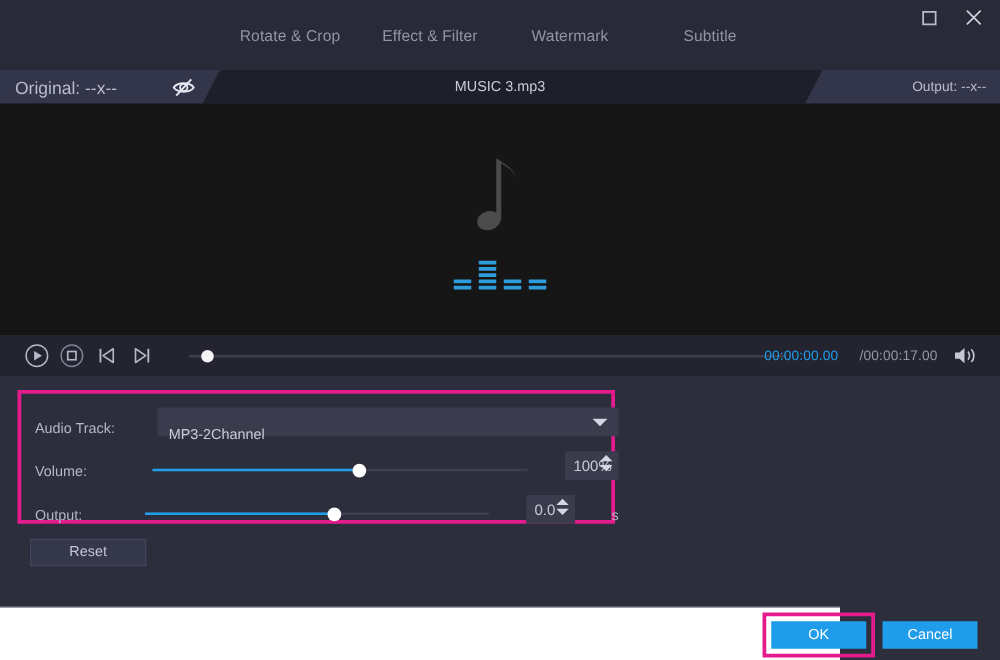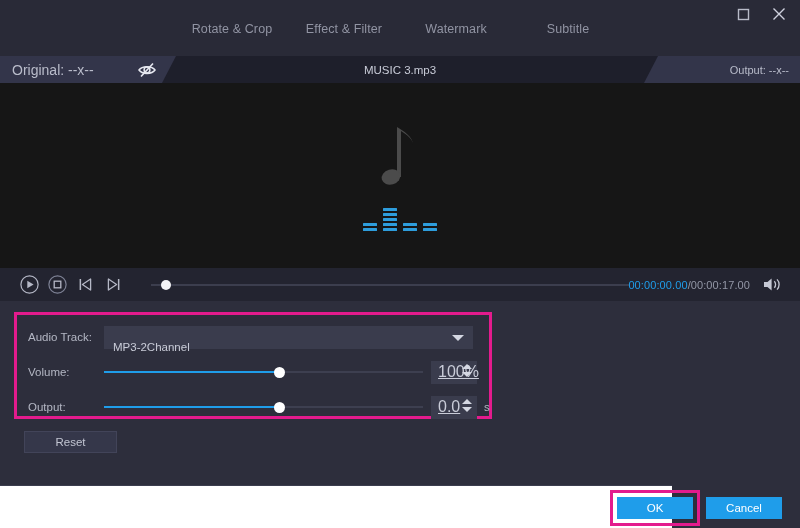--- a/index.html
+++ b/index.html
@@ -111,42 +111,42 @@
     position: absolute; left: 0; right: 0; top: 7px; height: 2px;
     background: #3c3e4e;
   }
   .tl-knob {
     position: absolute; left: 10px; top: 3px;
     width: 10px; height: 10px; border-radius: 50%; background: #f4f4f6;
   }
   .times {
     position: absolute; right: 50px; top: 0; height: 33px;
     display: flex; align-items: center;
-    font-size: 11px; letter-spacing: .1px;
+    font-size: 11px; letter-spacing: .1px; gap: 17px;
   }
   .t-cur { color: #1f9dea; }
   .t-tot { color: #9397a6; }
   .vol-ico {
     position: absolute; right: 18px; top: 7px;
     width: 20px; height: 19px; cursor: pointer;
   }
 
   
   .panel {
     position: absolute; left: 0; top: 301px; width: 800px; height: 184px;
     background: #2d2e3c;
   }
   .hlbox {
     position: absolute; left: 14px; top: 11px;
     width: 478px; height: 107px;
     border: 3px solid #e31b8d;
   }
   .row {
     position: absolute; left: 0; width: 478px; height: 24px;
-    display: flex; align-items: center;
+    display: flex; align-items: flex-end; gap: 22px;
   }
   .row.r1 { top: 10px; }
   .row.r2 { top: 45px; }
   .row.r3 { top: 80px; }
   .rlabel {
     width: 76px; margin-left: 11px;
     font-size: 11.5px; color: #b4b7c4;
   }
   .select {
     position: relative; width: 369px; height: 23px;
@@ -174,21 +174,21 @@
   }
   .sl-knob {
     position: absolute; top: 3px; width: 11px; height: 11px;
     border-radius: 50%; background: #ffffff; margin-left: -5px;
   }
   .spin {
     position: relative; width: 46px; height: 23px; margin-left: 8px;
     background: #3a3c4d; display: flex; align-items: center;
   }
   .spin .sval {
-    font-size: 16px; color: #c9ccd8; margin-left: 7px; text-decoration: underline;
+    font-size: 12px; color: #c9ccd8; margin-left: 7px;
   }
   .arrows {
     position: absolute; right: 5px; top: 3px;
     display: flex; flex-direction: column; gap: 3px;
   }
   .ar-up, .ar-dn {
     width: 0; height: 0;
     border-left: 5px solid transparent;
     border-right: 5px solid transparent;
     cursor: pointer;

